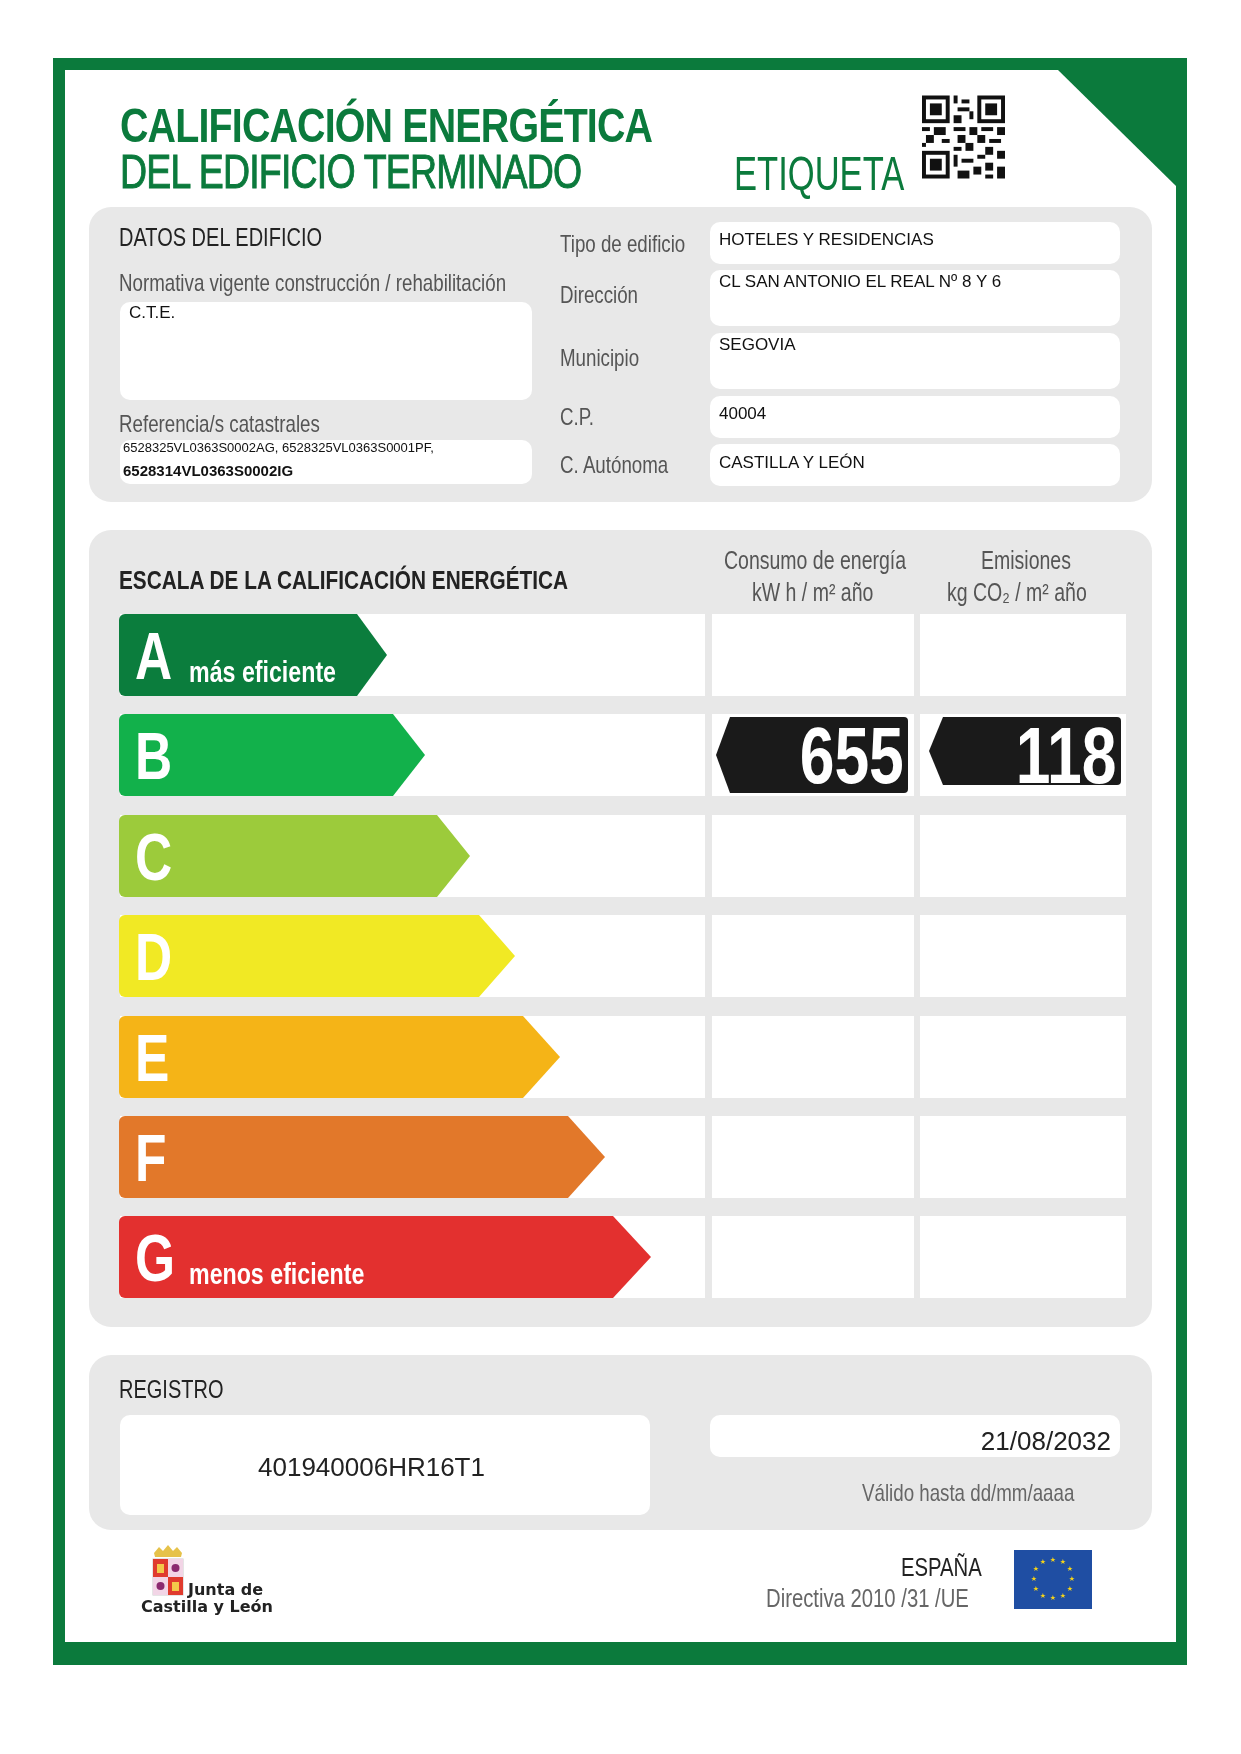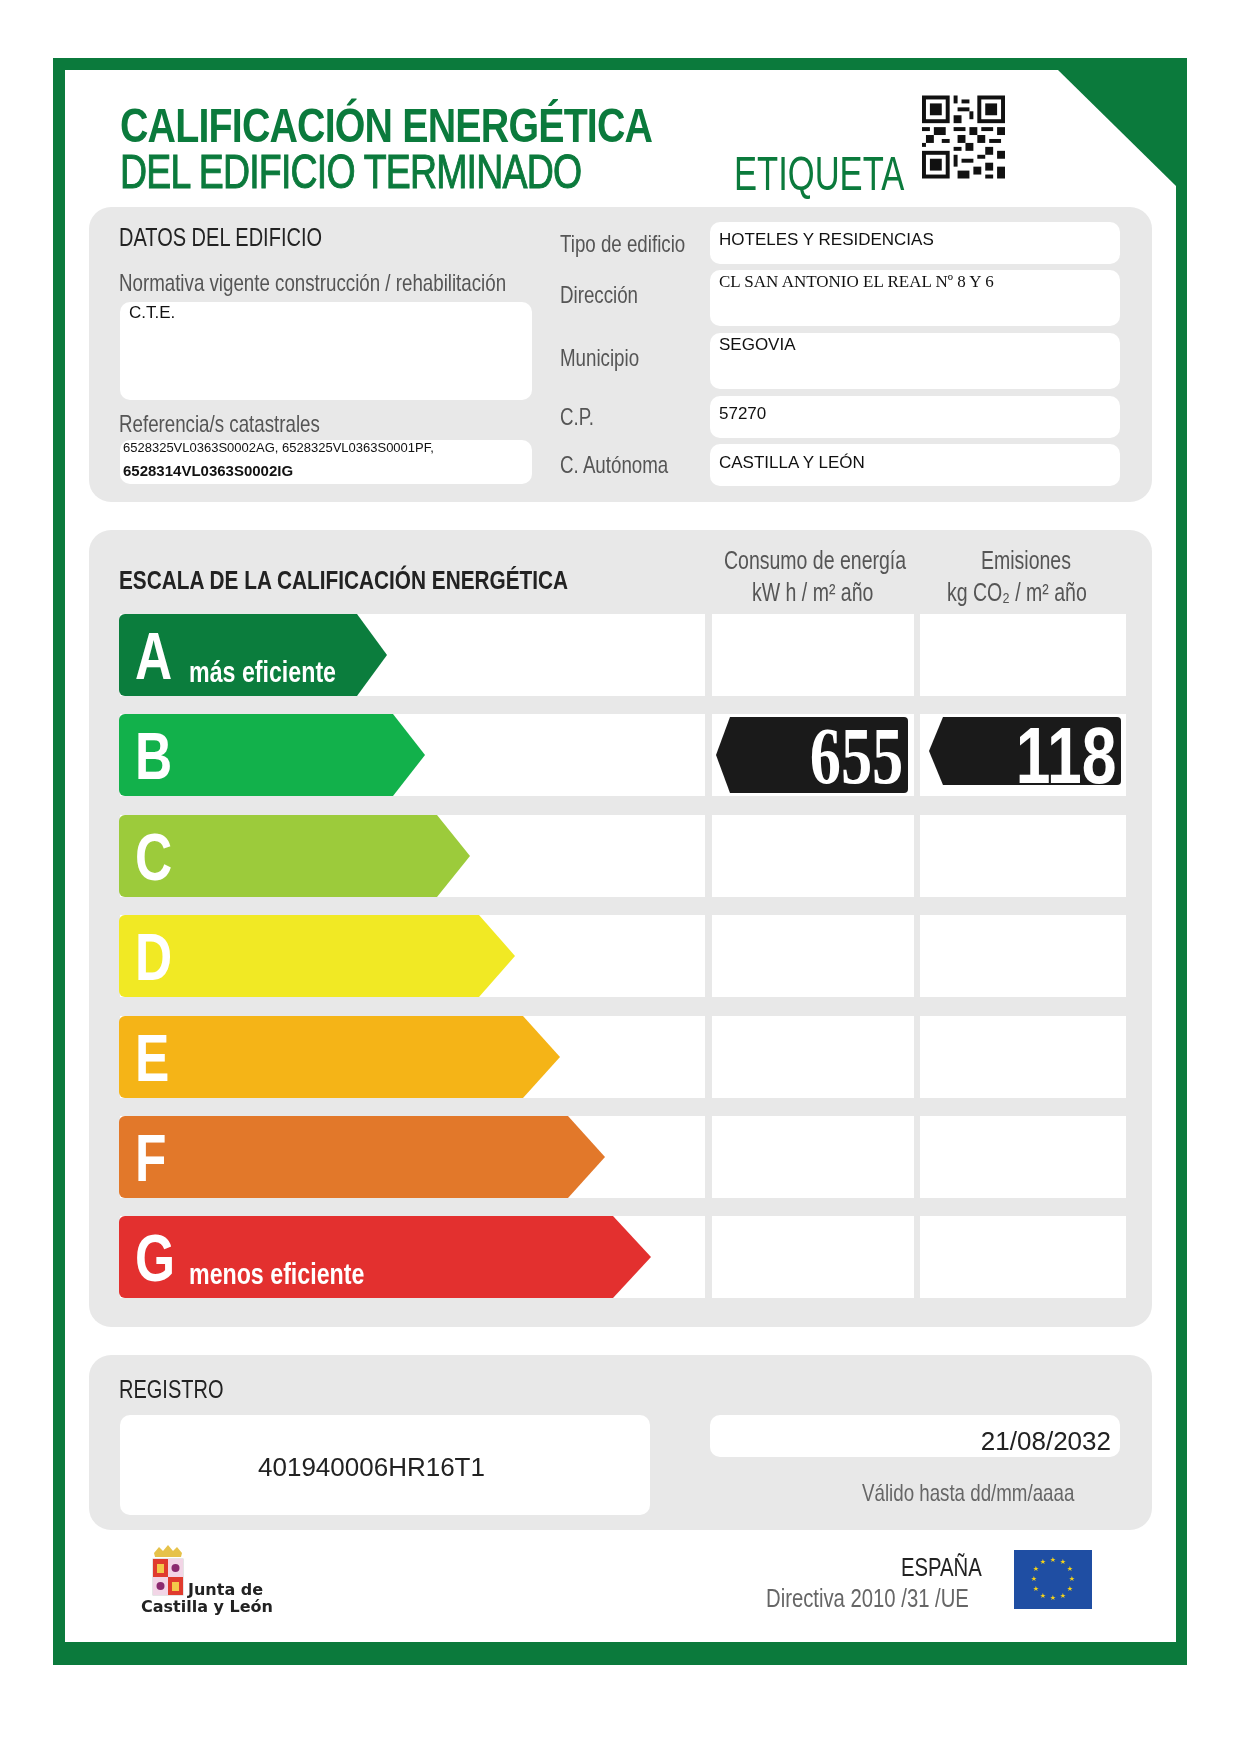--- a/index.html
+++ b/index.html
@@ -87,29 +87,29 @@
 <div class="box" style="left:120px;top:440px;width:412px;height:44px;"></div>
 <div class="val" style="left:123px;top:440px;font-size:13px;">6528325VL0363S0002AG, 6528325VL0363S0001PF,</div>
 <div class="val" style="left:123px;top:462px;font-size:15px;font-weight:bold;">6528314VL0363S0002IG</div>
 
 <div class="lbl" style="left:560px;top:230px;">Tipo de edificio</div>
 <div class="box" style="left:710px;top:222px;width:410px;height:42px;"></div>
 <div class="val" style="left:719px;top:230px;">HOTELES Y RESIDENCIAS</div>
 
 <div class="lbl" style="left:560px;top:281px;">Dirección</div>
 <div class="box" style="left:710px;top:270px;width:410px;height:56px;"></div>
-<div class="val" style="left:719px;top:272px;font-family:Liberation Serif, serif;">CL SAN ANTONIO EL REAL Nº 8 Y 6</div>
+<div class="val" style="left:719px;top:272px;">CL SAN ANTONIO EL REAL Nº 8 Y 6</div>
 
 <div class="lbl" style="left:560px;top:344px;">Municipio</div>
 <div class="box" style="left:710px;top:333px;width:410px;height:56px;"></div>
 <div class="val" style="left:719px;top:335px;">SEGOVIA</div>
 
 <div class="lbl" style="left:560px;top:403px;">C.P.</div>
 <div class="box" style="left:710px;top:396px;width:410px;height:42px;"></div>
-<div class="val" style="left:719px;top:404px;">57270</div>
+<div class="val" style="left:719px;top:404px;">40004</div>
 
 <div class="lbl" style="left:560px;top:451px;">C. Autónoma</div>
 <div class="box" style="left:710px;top:444px;width:410px;height:42px;"></div>
 <div class="val" style="left:719px;top:453px;">CASTILLA Y LEÓN</div>
 
 <div class="panel" style="left:89px;top:530px;width:1063px;height:797px;"></div>
 <div class="hdr" style="left:119px;top:565px;font-weight:bold;font-size:26px;transform:scaleX(0.8);">ESCALA DE LA CALIFICACIÓN ENERGÉTICA</div>
 <div class="lbl" style="left:724px;top:546px;font-size:25px;">Consumo de energía</div>
 <div class="lbl" style="left:752px;top:578px;font-size:25px;">kW h / m² año</div>
 <div class="lbl" style="left:981px;top:546px;font-size:25px;">Emisiones</div>
@@ -124,21 +124,21 @@
   <span class="letter">A</span>
   <span class="sub" style="left:70px;">más eficiente</span>
 </div>
 
 <div class="cell" style="left:120px;top:714px;width:585px;height:82px;"></div>
 <div class="cell" style="left:712px;top:714px;width:202px;height:82px;"></div>
 <div class="cell" style="left:920px;top:714px;width:206px;height:82px;"></div>
 <div class="bar" style="left:119px;top:714px;width:306px;background:#12b14b;clip-path:polygon(0 0,274px 0,306px 50%,274px 100%,0 100%);">
   <span class="letter">B</span>
 </div>
-<div class="tag" style="left:716px;top:717px;width:192px;height:76px;font-family:Liberation Serif, serif;"><span>655</span></div>
+<div class="tag" style="left:716px;top:717px;width:192px;height:76px;"><span>655</span></div>
 <div class="tag" style="left:929px;top:717px;width:192px;height:68px;"><span>118</span></div>
 
 <div class="cell" style="left:120px;top:815px;width:585px;height:82px;"></div>
 <div class="cell" style="left:712px;top:815px;width:202px;height:82px;"></div>
 <div class="cell" style="left:920px;top:815px;width:206px;height:82px;"></div>
 <div class="bar" style="left:119px;top:815px;width:351px;background:#9ccb3b;clip-path:polygon(0 0,318px 0,351px 50%,318px 100%,0 100%);">
   <span class="letter">C</span>
 </div>
 
 <div class="cell" style="left:120px;top:915px;width:585px;height:82px;"></div>

